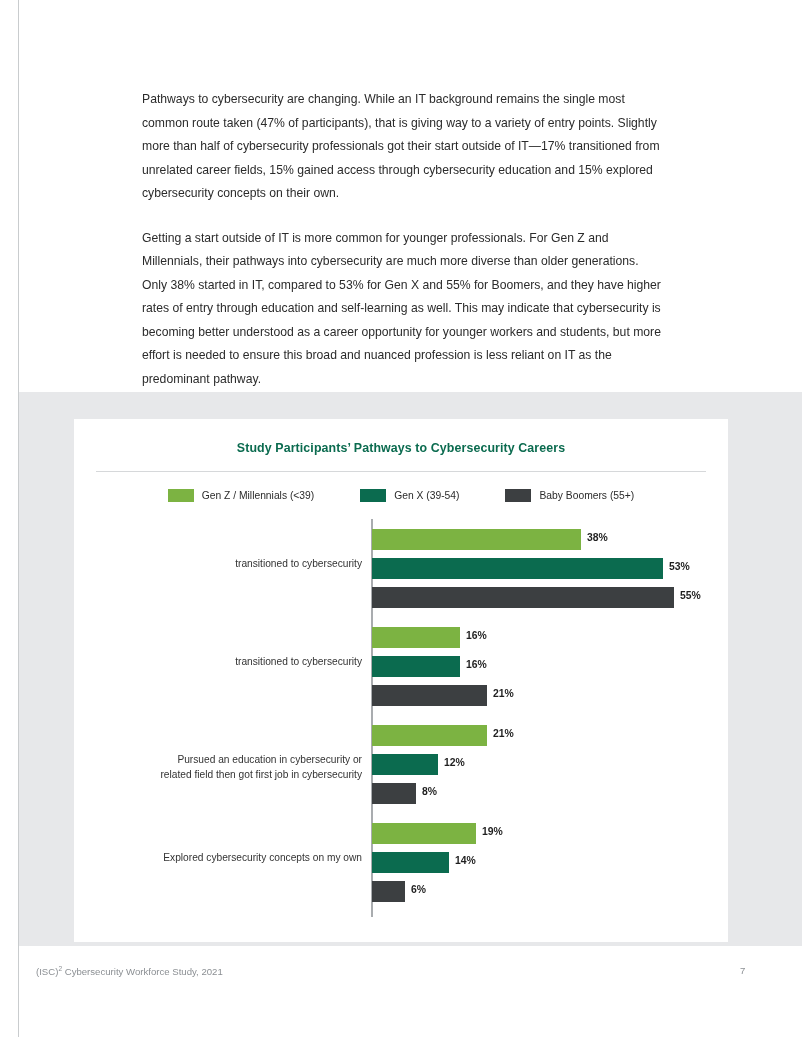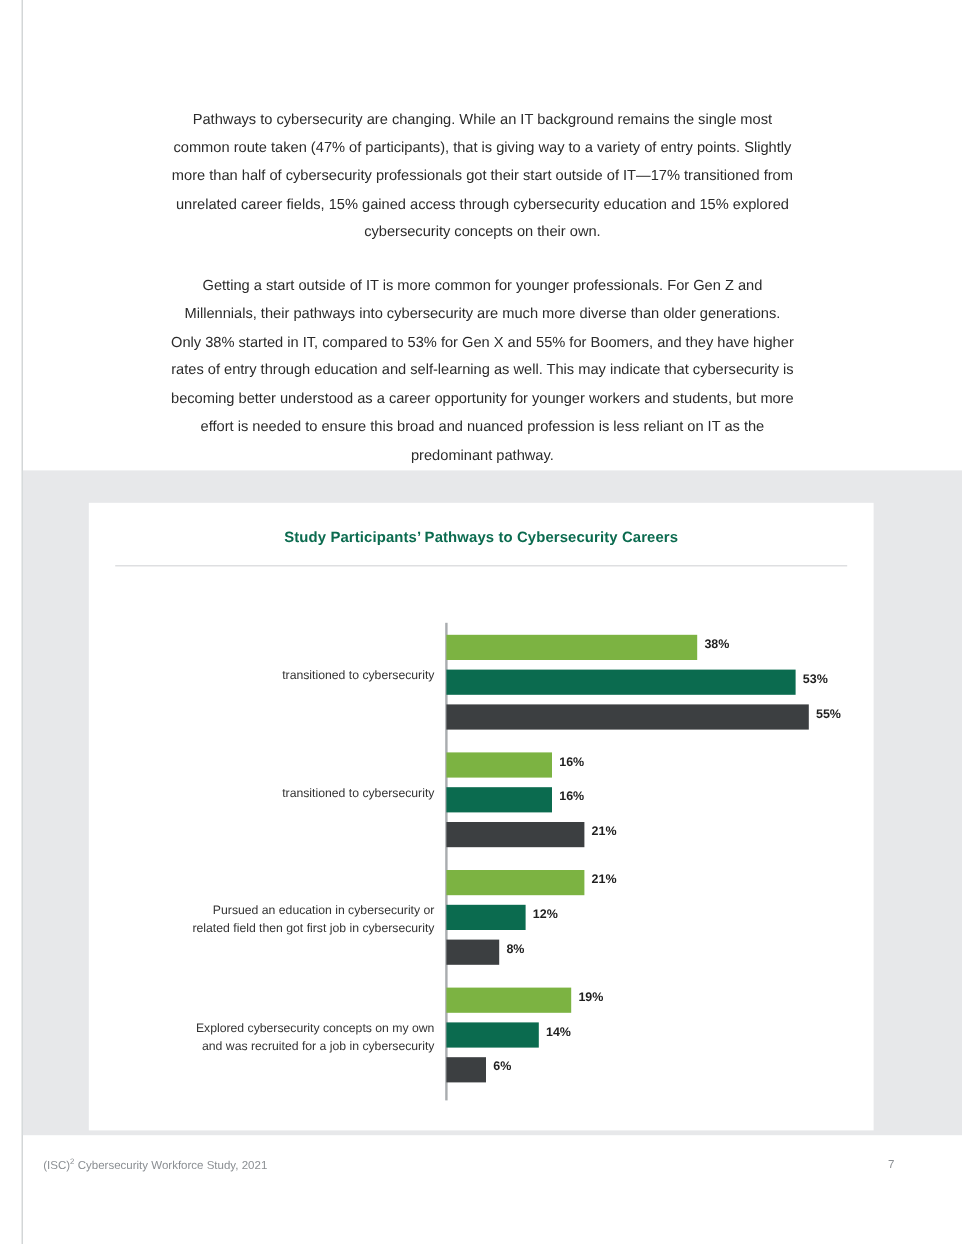--- a/index.html
+++ b/index.html
@@ -32,21 +32,20 @@
   }
   
   .text-block {
     position: absolute;
     left: 142px;
     top: 88px;
     width: 520px;
     font-size: 12.2px;
     line-height: 23.5px;
     color: #2b2b2b;
-    text-align: center;
   }
   .text-block p {
     margin: 0 0 21px 0;
   }
   .text-block p:last-child { margin-bottom: 4px; }
 
   
   .grey-band {
     position: absolute;
     left: 19px;
@@ -199,20 +198,34 @@
     <p>Pathways to cybersecurity are changing. While an IT background remains the single most common route taken (47% of participants), that is giving way to a variety of entry points. Slightly more than half of cybersecurity professionals got their start outside of IT—17% transitioned from unrelated career fields, 15% gained access through cybersecurity education and 15% explored cybersecurity concepts on their own.</p>
     <p>Getting a start outside of IT is more common for younger professionals. For Gen Z and Millennials, their pathways into cybersecurity are much more diverse than older generations. Only 38% started in IT, compared to 53% for Gen X and 55% for Boomers, and they have higher rates of entry through education and self-learning as well. This may indicate that cybersecurity is becoming better understood as a career opportunity for younger workers and students, but more effort is needed to ensure this broad and nuanced profession is less reliant on IT as the predominant pathway.</p>
   </div>
 
   <div class="grey-band"></div>
 
   <div class="card">
     <div class="chart-title">Study Participants’ Pathways to Cybersecurity Careers</div>
     <div class="title-rule"></div>
 
+    <div class="legend">
+      <div class="legend-item">
+        <span class="legend-swatch" style="background:#7cb342"></span>
+        <span>Gen Z / Millennials (&lt;39)</span>
+      </div>
+      <div class="legend-item">
+        <span class="legend-swatch" style="background:#0b6b4f"></span>
+        <span>Gen X (39-54)</span>
+      </div>
+      <div class="legend-item">
+        <span class="legend-swatch" style="background:#3c3f41"></span>
+        <span>Baby Boomers (55+)</span>
+      </div>
+    </div>
 
     <div class="plot">
       <div class="axis-line"></div>
 
       <div class="group" style="top:8px">
         <div class="group-label" style="top:30px">
           <div>transitioned to cybersecurity</div>
         </div>
         <div class="bars">
           <div class="bar-row" style="top:2px">
@@ -267,21 +280,20 @@
           <div class="bar-row" style="top:60px">
             <div class="bar" style="width:44px;background:#3c3f41"></div>
             <div class="bar-value" style="left:50px">8%</div>
           </div>
         </div>
       </div>
 
       <div class="group" style="top:302px">
         <div class="group-label" style="top:30px">
           <div>Explored cybersecurity concepts on my own</div>
-          <div>and was recruited for a job in cybersecurity</div>
         </div>
         <div class="bars">
           <div class="bar-row" style="top:2px">
             <div class="bar" style="width:104px;background:#7cb342"></div>
             <div class="bar-value" style="left:110px">19%</div>
           </div>
           <div class="bar-row" style="top:31px">
             <div class="bar" style="width:77px;background:#0b6b4f"></div>
             <div class="bar-value" style="left:83px">14%</div>
           </div>

